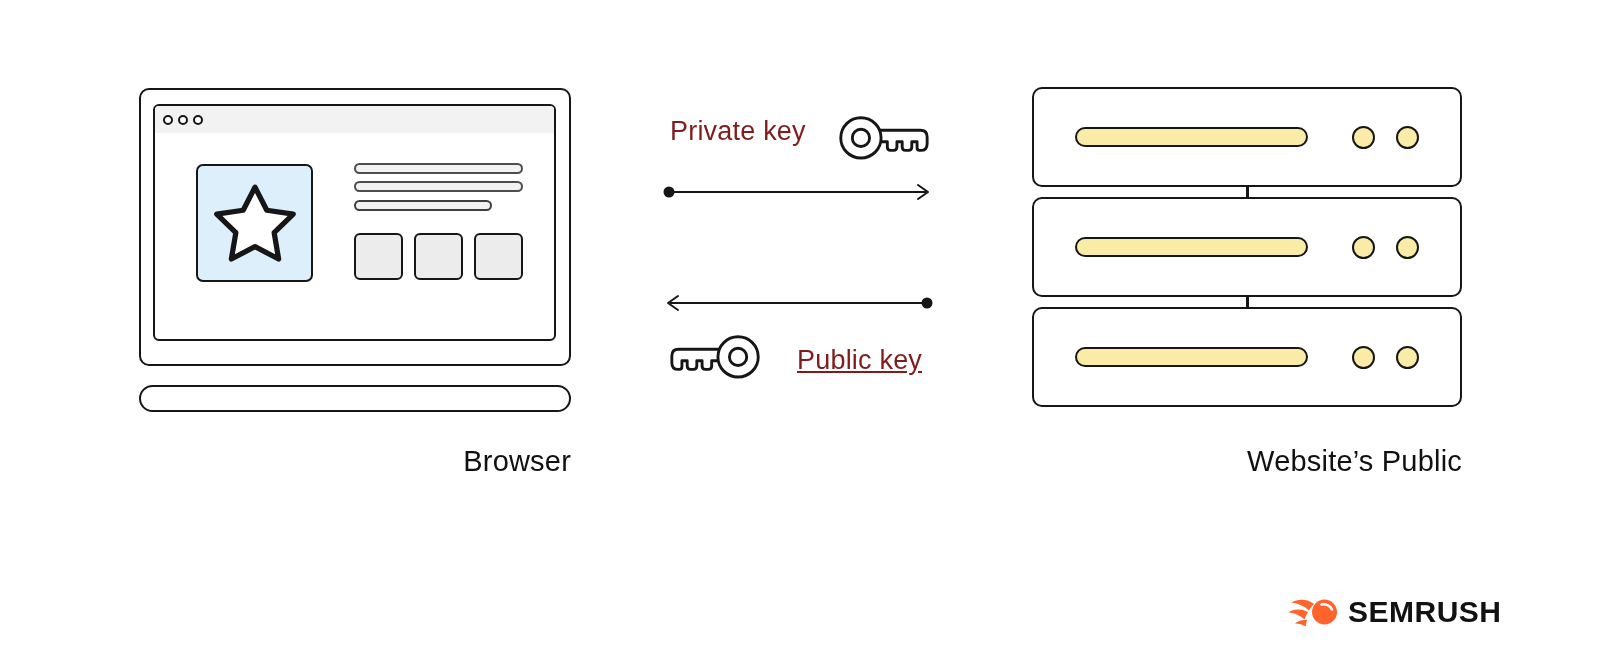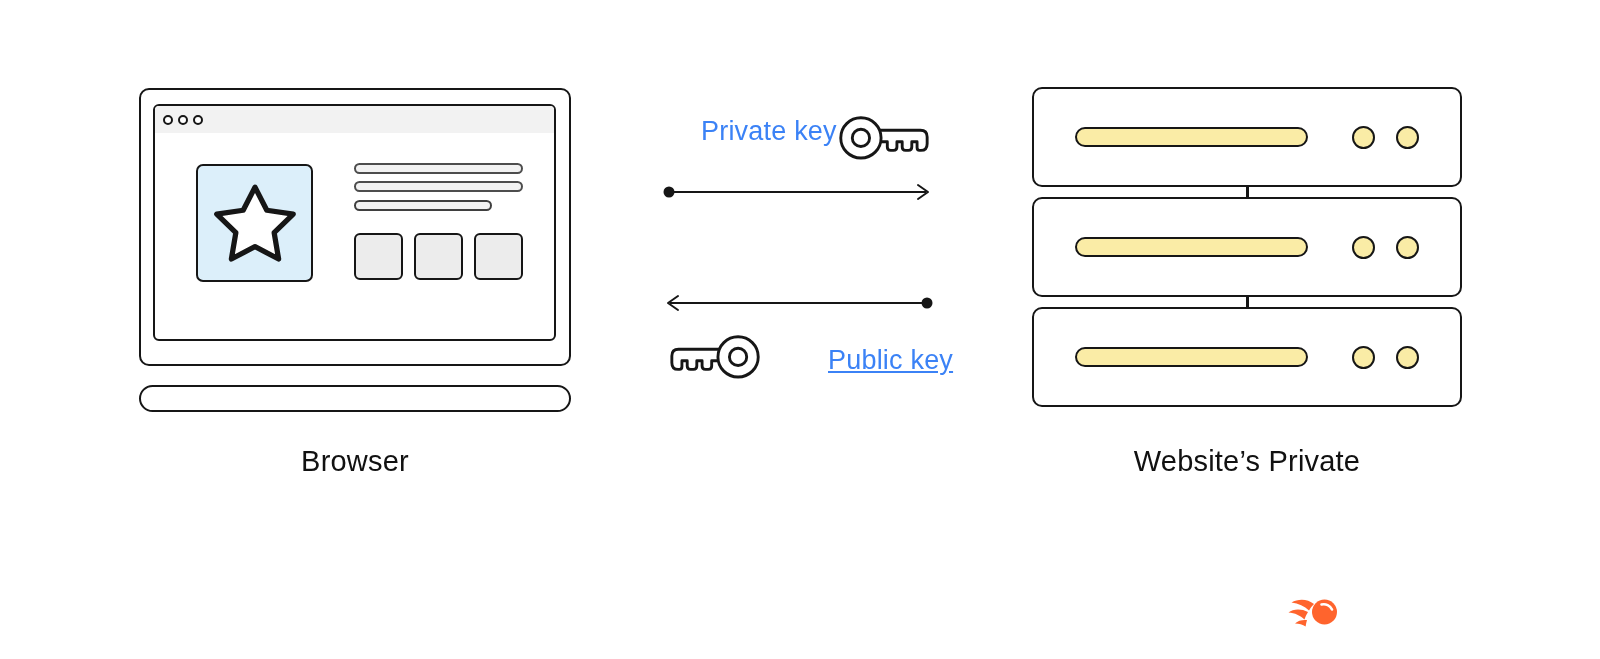--- a/index.html
+++ b/index.html
@@ -41,27 +41,27 @@
   }
   .tile.s1{left:199px;} .tile.s2{left:259px;} .tile.s3{left:319px;}
   .laptop-base{
     position:absolute;left:139px;top:385px;width:432px;height:27px;
     border:2.5px solid #161616;border-radius:14px;background:#fff;
   }
 
   
   .caption{
     position:absolute;top:444px;font-size:29px;line-height:34px;color:#111;
-    text-align:center;letter-spacing:.2px;
+    text-align:right;letter-spacing:.2px;
   }
   .browser-caption{left:139px;width:432px;}
   .server-caption{left:1032px;width:430px;}
 
   
-  .pk-label{position:absolute;font-size:27px;line-height:31px;color:#3b82f6;letter-spacing:.2px;margin-left:31px;}
+  .pk-label{position:absolute;font-size:27px;line-height:31px;color:#7f1d1d;letter-spacing:.2px;}
   .pk-label.private{left:670px;top:116px;}
   .pk-label.public{left:797px;top:345px;text-decoration:underline;}
   .key{position:absolute;width:96px;height:auto;}
   .key-top{left:835px;top:111px;}
   .key-bottom{left:668px;top:330px;transform:scaleX(-1);}
   .arrow{position:absolute;width:272px;height:22px;}
   .arrow-top{left:662px;top:181px;}
   .arrow-bottom{left:662px;top:292px;}
 
   
@@ -161,27 +161,28 @@
       </div>
     </div>
     <div class="server-connector c2"></div>
     <div class="server-unit u3">
       <div class="server-pill"></div>
       <div class="server-lights">
         <span class="slight"></span>
         <span class="slight"></span>
       </div>
     </div>
-    <div class="caption server-caption">Website’s Private</div>
+    <div class="caption server-caption">Website’s Public</div>
   </section>
 
 
   <div class="brand">
     <svg width="50" height="30" viewBox="0 0 50 30">
       <path d="M26 7 C19.5 1.5 10 1.5 3.5 5.5 C10.5 6.3 16.5 9.1 21 13.5 C22.4 11.1 24 8.9 26 7 Z" fill="#FF642D"></path>
       <path d="M20 15 C13.5 11.5 5 11.7 0.5 15.5 C6.8 15.9 12.4 18.5 16.4 22.5 C17.4 19.8 18.6 17.3 20 15 Z" fill="#FF642D"></path>
       <path d="M19 23 C14.5 22.5 10 23.5 7 26.5 C11 26.5 14.8 27.7 17.6 29.5 C17.9 27.2 18.4 25 19 23 Z" fill="#FF642D"></path>
       <circle cx="36.5" cy="15" r="12.5" fill="#FF642D"></circle>
       <path d="M33.5 7.5 A9 9 0 0 1 44 12.5" fill="none" stroke="#ffffff" stroke-width="2.6" stroke-linecap="round"></path>
     </svg>
+    <span class="brand-name">SEMRUSH</span>
   </div>
 
 </div>
 
 </body></html>

